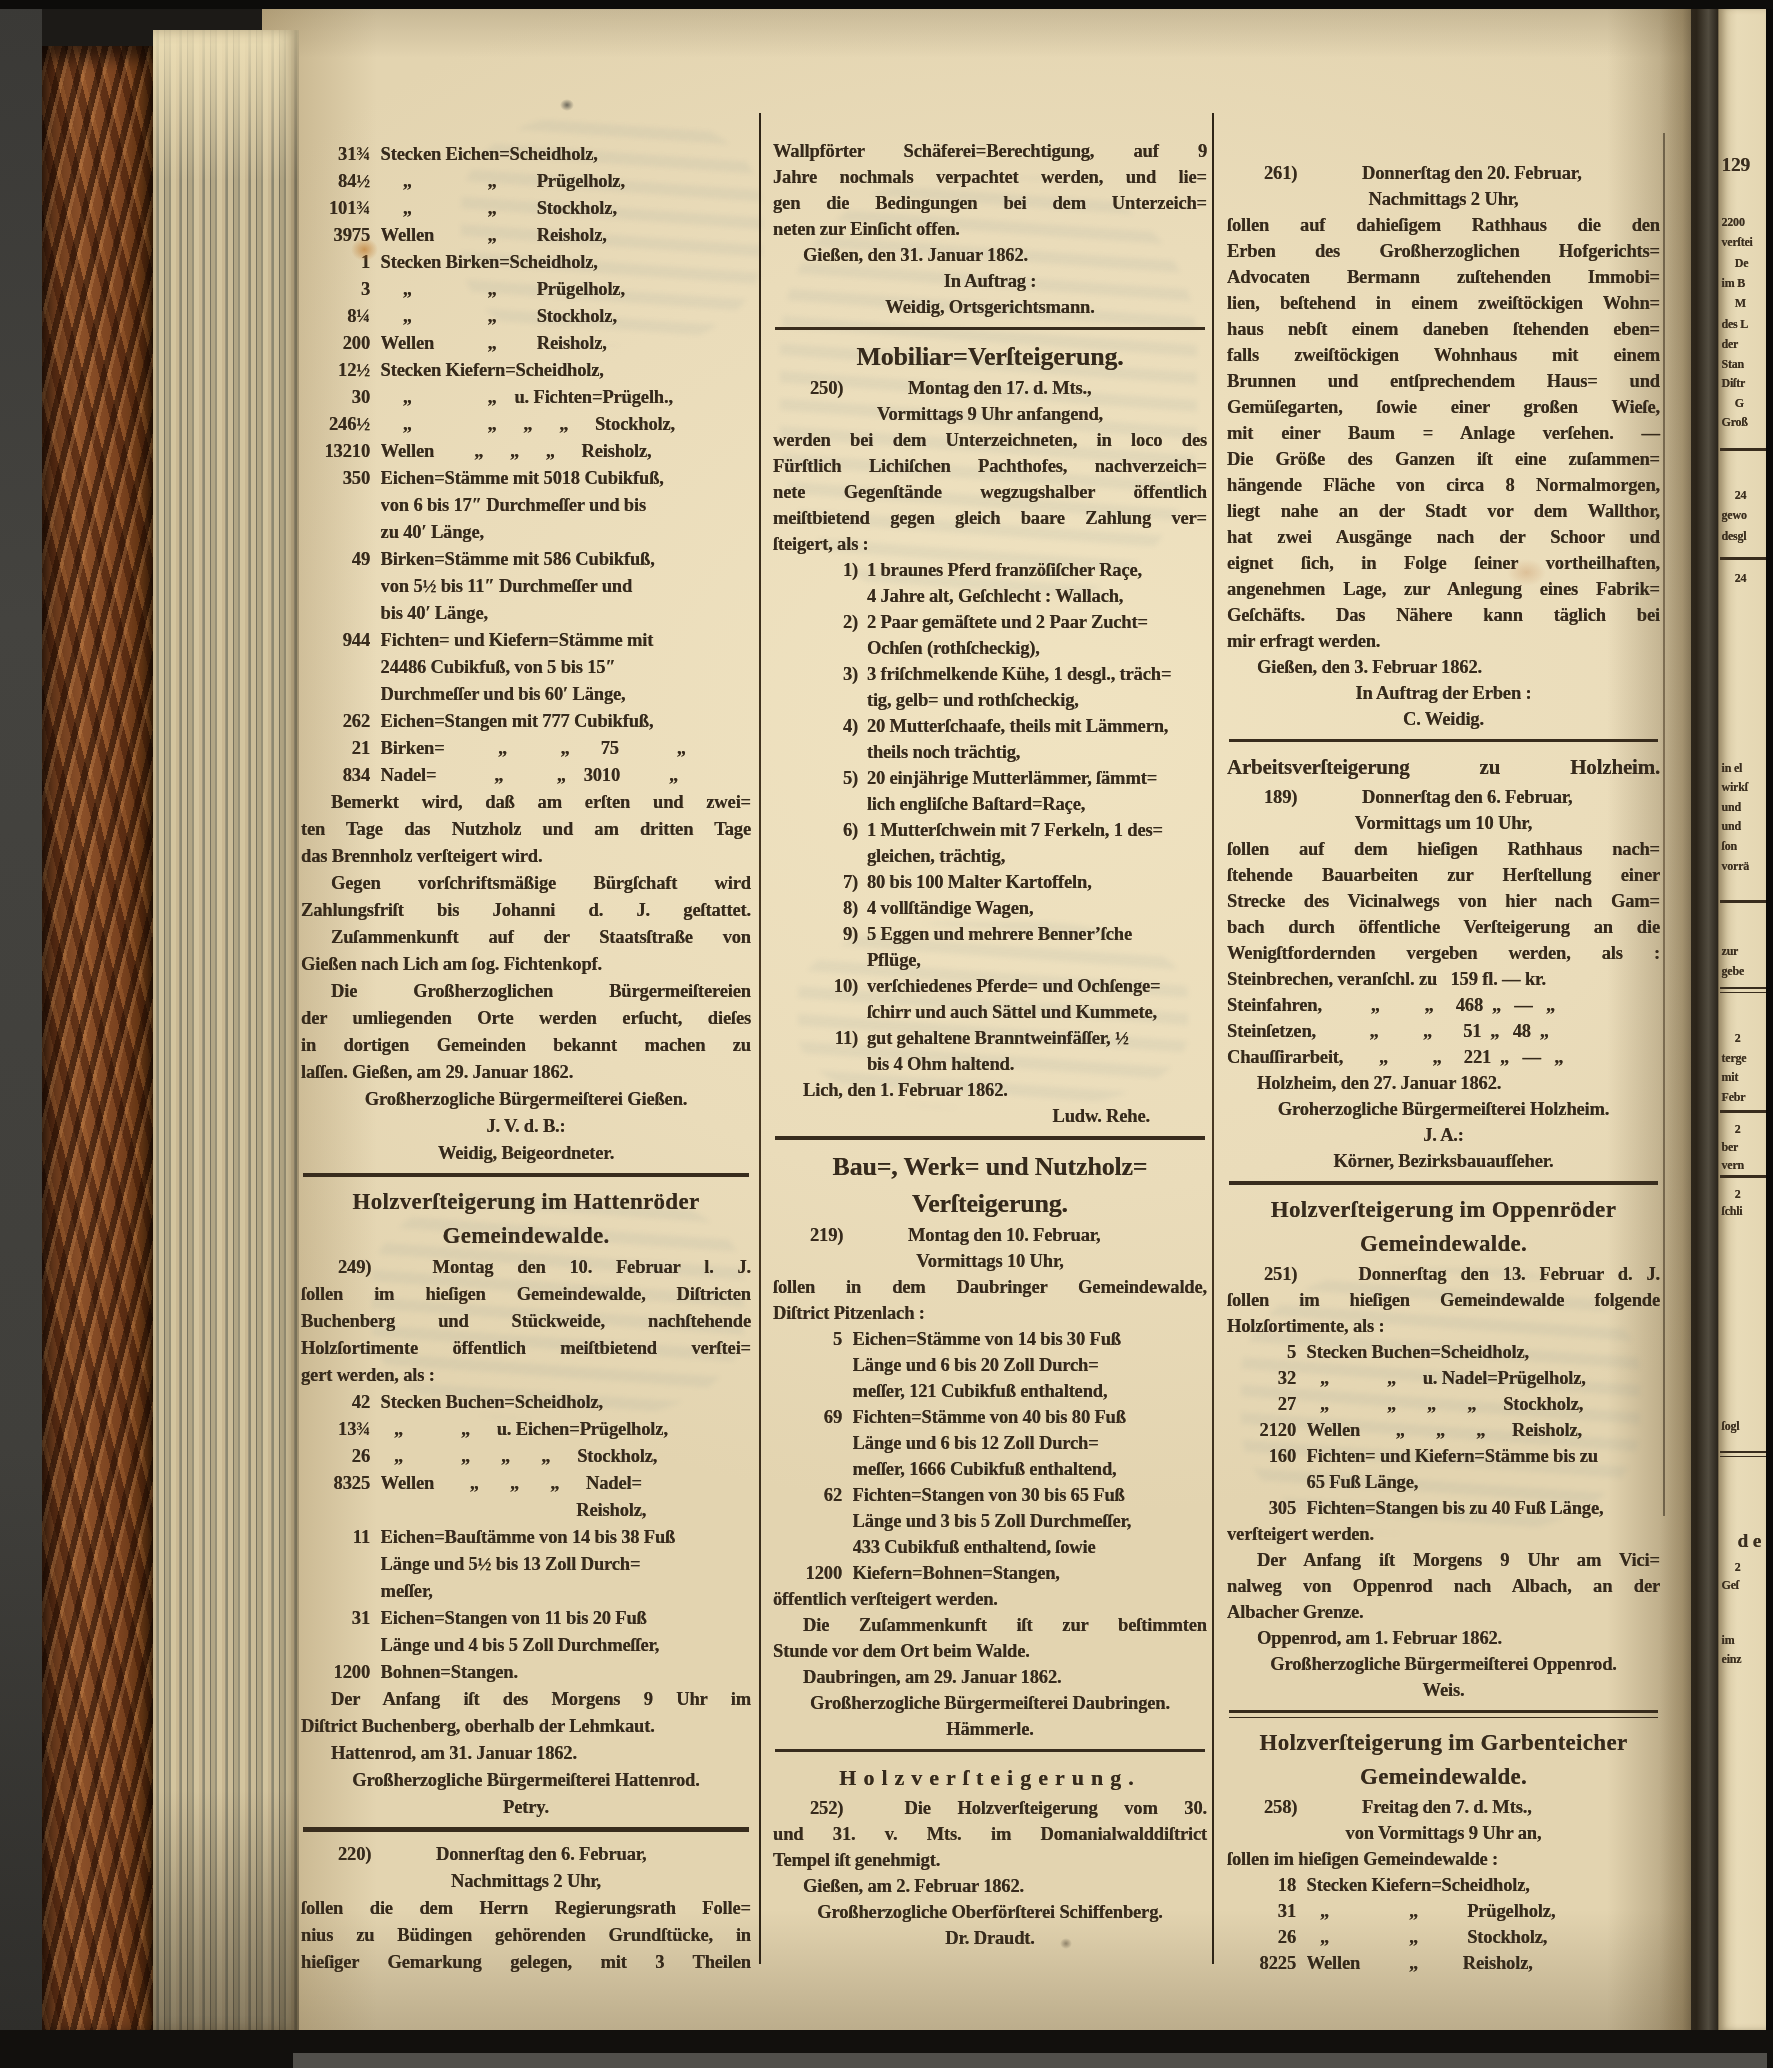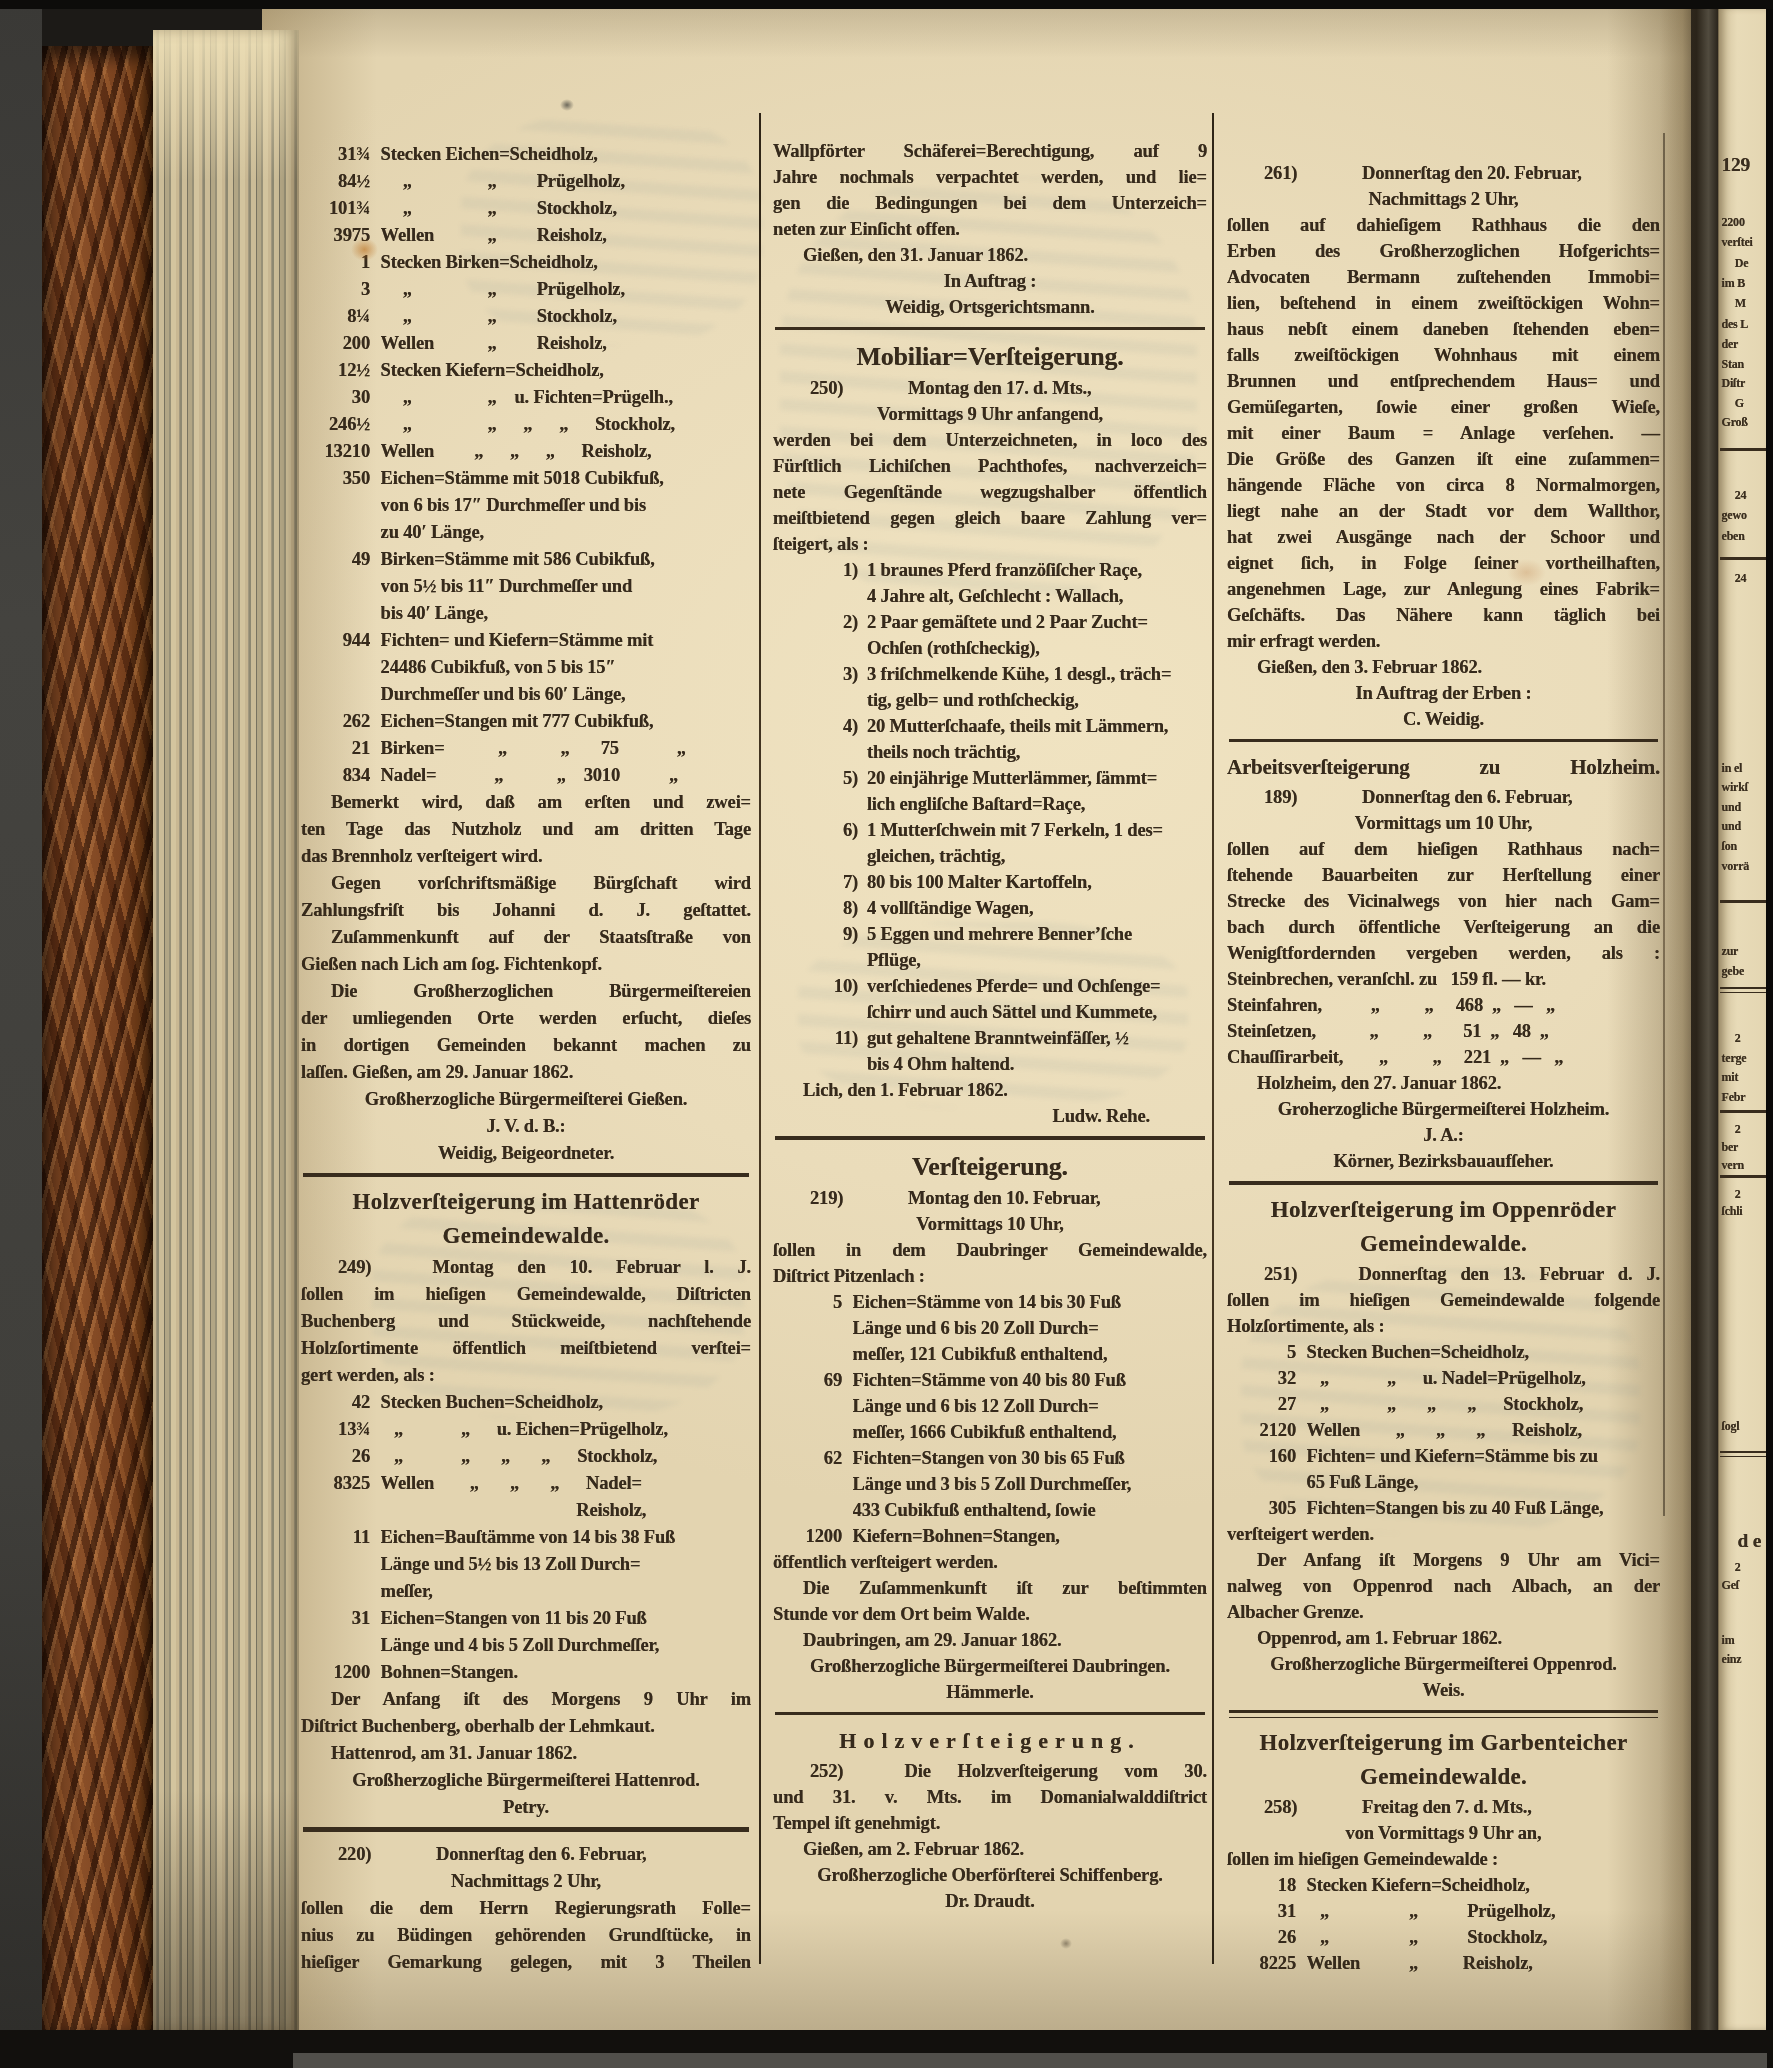--- a/index.html
+++ b/index.html
@@ -380,20 +380,21 @@
         <span class="rn">11)</span>
         <span class="rt">gut gehaltene Branntweinfäſſer, ½</span>
       </div>
       <div class="line n2">
         <span class="rn"></span>
         <span class="rt">bis 4 Ohm haltend.</span>
       </div>
       <div class="line il">Lich, den 1. Februar 1862.</div>
       <div class="line r">Ludw. Rehe.</div>
       <div class="rule hr2"></div>
+      <div class="line h1">Bau=, Werk= und Nutzholz=</div>
       <div class="line h1">Verſteigerung.</div>
       <div class="line row2">
         <span class="rn">219)</span>
         <span class="rt">Montag den 10. Februar,</span>
       </div>
       <div class="line c">Vormittags 10 Uhr,</div>
       <div class="line j">ſollen in dem Daubringer Gemeindewalde,</div>
       <div class="line l">Diſtrict Pitzenlach :</div>
       <div class="line row">
         <span class="rn">5</span>
@@ -590,21 +591,21 @@
       <div class="line fi" style="top: 294px;">M</div>
       <div class="line f" style="top: 315px;">des L</div>
       <div class="line f" style="top: 335px;">der</div>
       <div class="line f" style="top: 355px;">Stan</div>
       <div class="line f" style="top: 374px;">Diſtr</div>
       <div class="line fi" style="top: 394px;">G</div>
       <div class="line f" style="top: 413px;">Groß</div>
       <div class="rule fhr" style="top: 448px;"></div>
       <div class="line fi" style="top: 486px;">24</div>
       <div class="line f" style="top: 506px;">gewo</div>
-      <div class="line f" style="top: 527px;">eben</div>
+      <div class="line f" style="top: 527px;">desgl</div>
       <div class="rule fhr" style="top: 557px;"></div>
       <div class="line fi" style="top: 569px;">24</div>
       <div class="line f" style="top: 759px;">in el</div>
       <div class="line f" style="top: 778px;">wirkſ</div>
       <div class="line f" style="top: 798px;">und</div>
       <div class="line f" style="top: 817px;">und</div>
       <div class="line f" style="top: 837px;">ſon</div>
       <div class="line f" style="top: 857px;">vorrä</div>
       <div class="rule fhr" style="top: 900px;"></div>
       <div class="line f" style="top: 942px;">zur</div>

